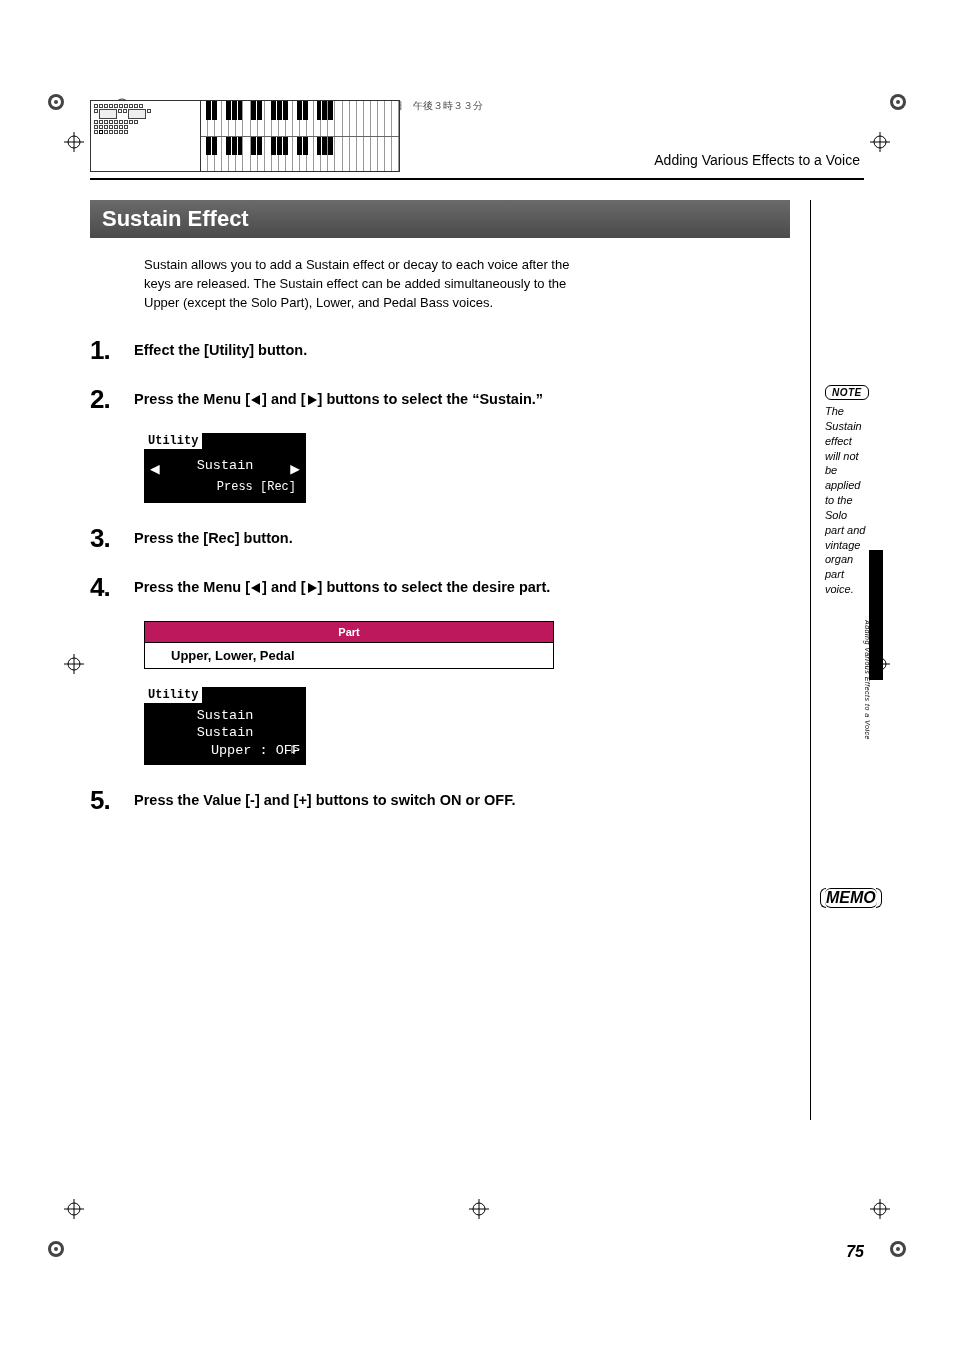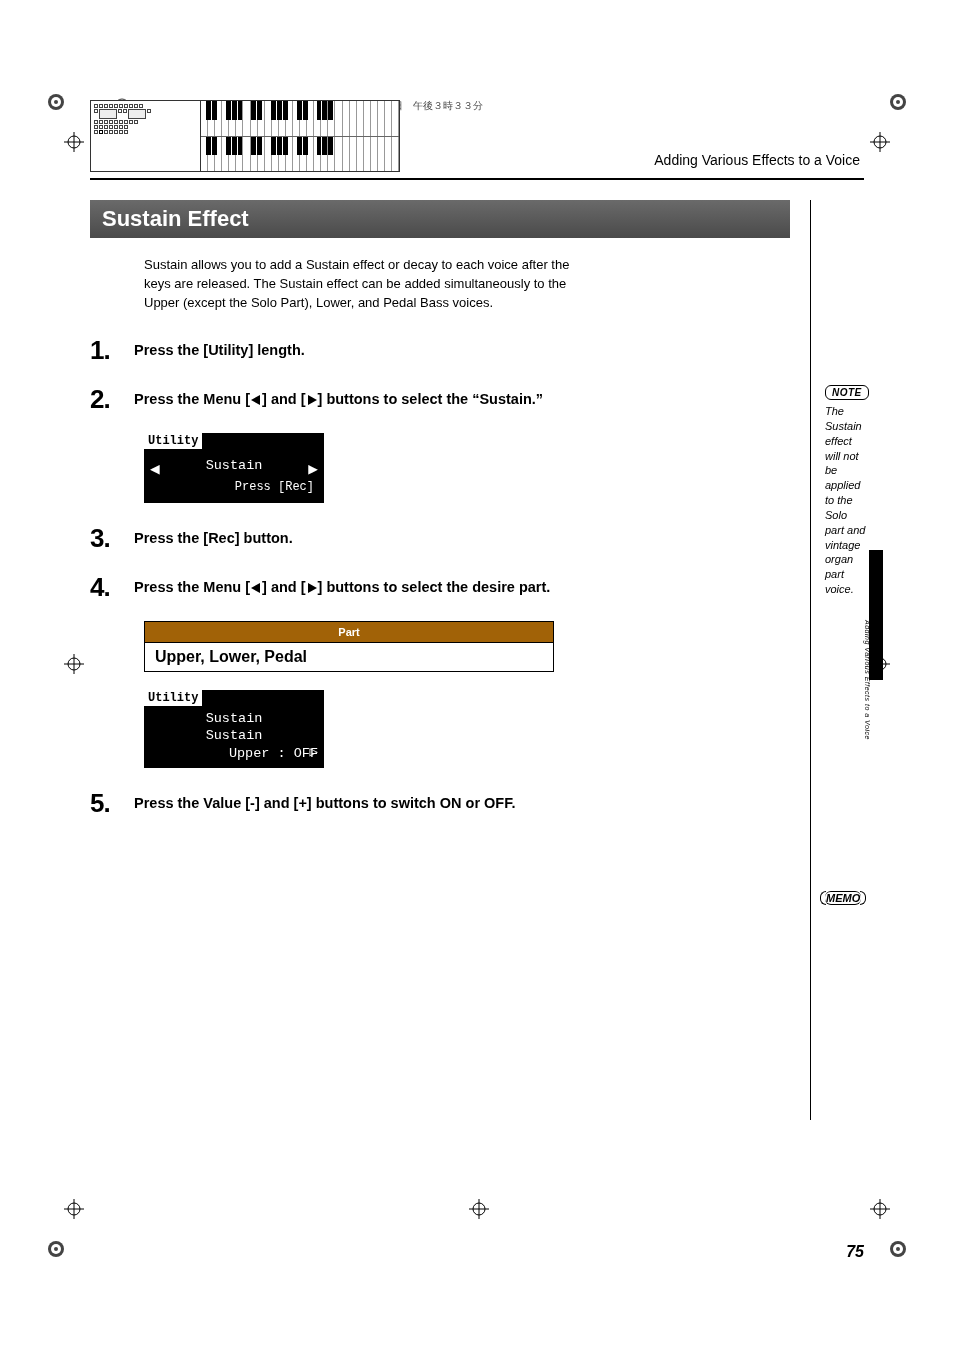--- a/index.html
+++ b/index.html
@@ -156,21 +156,21 @@
     font-size: 14.5px;
     line-height: 1.4;
   }
   .step-text {
     font-size: 13px;
     margin-top: 10px;
     line-height: 1.4;
   }
 
   .lcd {
-    width: 180px;
+    width: 162px;
     margin-left: 54px;
     margin-top: 6px;
     margin-bottom: 20px;
     background: #000;
     color: #fff;
     font-family: "Courier New", monospace;
     font-size: 14px;
     padding: 0;
   }
   .lcd .title-row {
@@ -194,32 +194,32 @@
   .lcd .press { text-align:right; padding-right:4px; font-size:12px; margin-top:6px;}
 
   .part-table {
     margin-left: 54px;
     width: 410px;
     border-collapse: collapse;
     margin-top: 8px;
     margin-bottom: 18px;
   }
   .part-table th {
-    background: #a16207;
+    background: #be185d;
     color: #fff;
     font-size: 11px;
     font-weight: bold;
     padding: 4px;
     border: 1px solid #000;
     text-align: center;
   }
   .part-table td {
-    font-size: 16px;
+    font-size: 13px;
     font-weight: bold;
-    padding: 5px 10px;
+    padding: 5px 26px;
     border: 1px solid #000;
   }
 
   .tri { display:inline-block; vertical-align: -1px; }
 
   .note-box {
     margin-top: 182px;
   }
   .note-label {
     border: 1.5px solid #000;
@@ -234,21 +234,21 @@
   .note-text {
     font-size: 11px;
     line-height: 1.35;
     max-width: 150px;
   }
   .memo-box {
     position: absolute;
     top: 688px;
   }
   .memo-label {
-    font-size: 11px;
+    font-size: 16px;
     font-weight: 900;
     display: inline-block;
     padding: 0 1px;
     border-top: 1.5px solid #000;
     border-bottom: 1.5px solid #000;
     border-radius: 6px;
     margin-bottom: 3px;
     position: relative;
   }
   .memo-label::before, .memo-label::after {
@@ -554,21 +554,21 @@
 
   <div class="content-cols">
     <div class="main-col">
       <div class="section-bar">Sustain Effect</div>
 
       <div class="intro-text">Sustain allows you to add a Sustain effect or decay to each voice after the keys are released. The Sustain effect can be added simultaneously to the Upper (except the Solo Part), Lower, and Pedal Bass voices.</div>
 
       <div class="step">
         <div class="step-num">1.</div>
         <div class="step-body">
-          <div class="step-head">Press the [Utility] length.</div>
+          <div class="step-head">Effect the [Utility] button.</div>
         </div>
       </div>
 
       <div class="step">
         <div class="step-num">2.</div>
         <div class="step-body">
           <div class="step-head">
             <span>Press the Menu [</span><span class="tri">
               <svg width="12" height="10">
                   <polygon points="10,0 10,10 1,5" fill="#000"></polygon>

